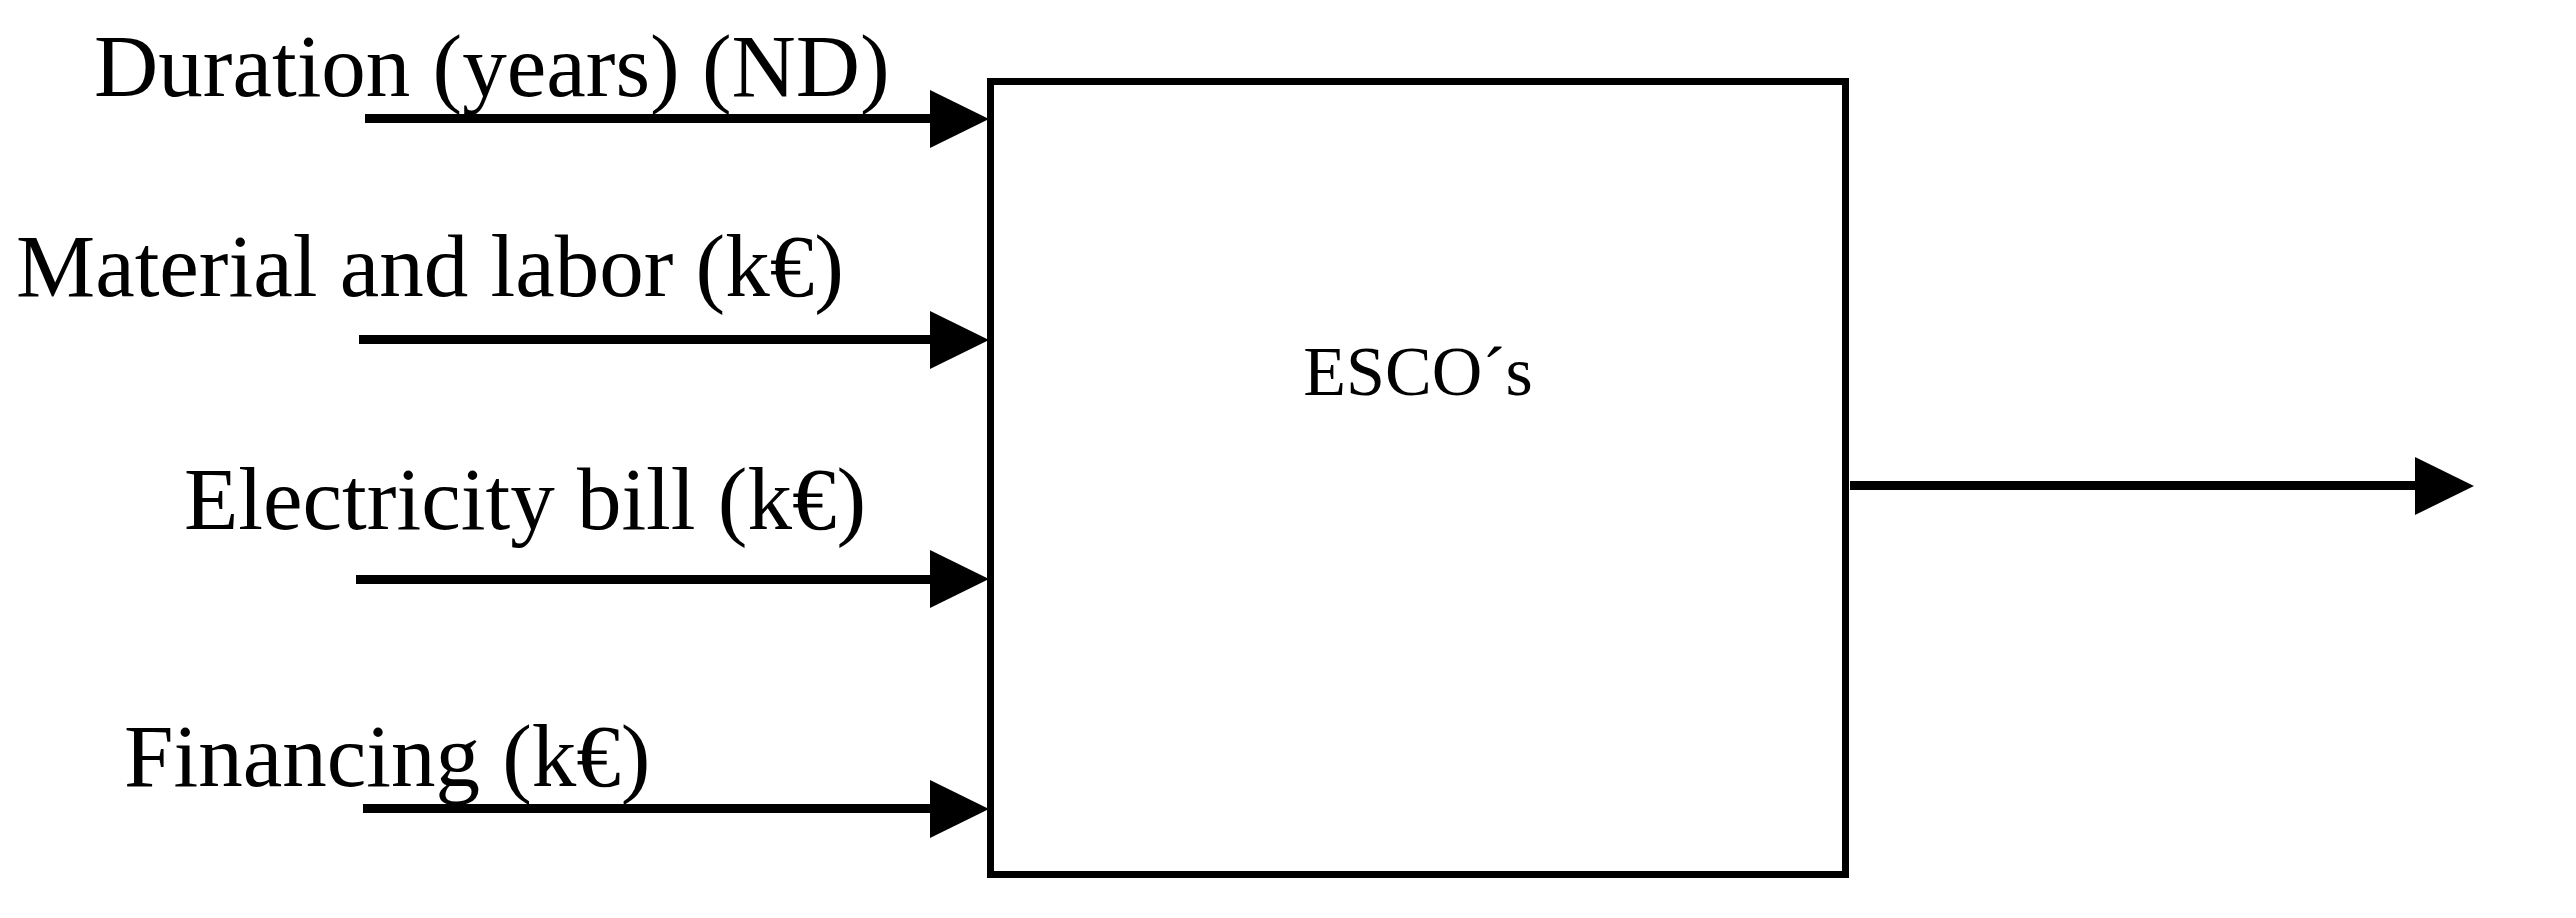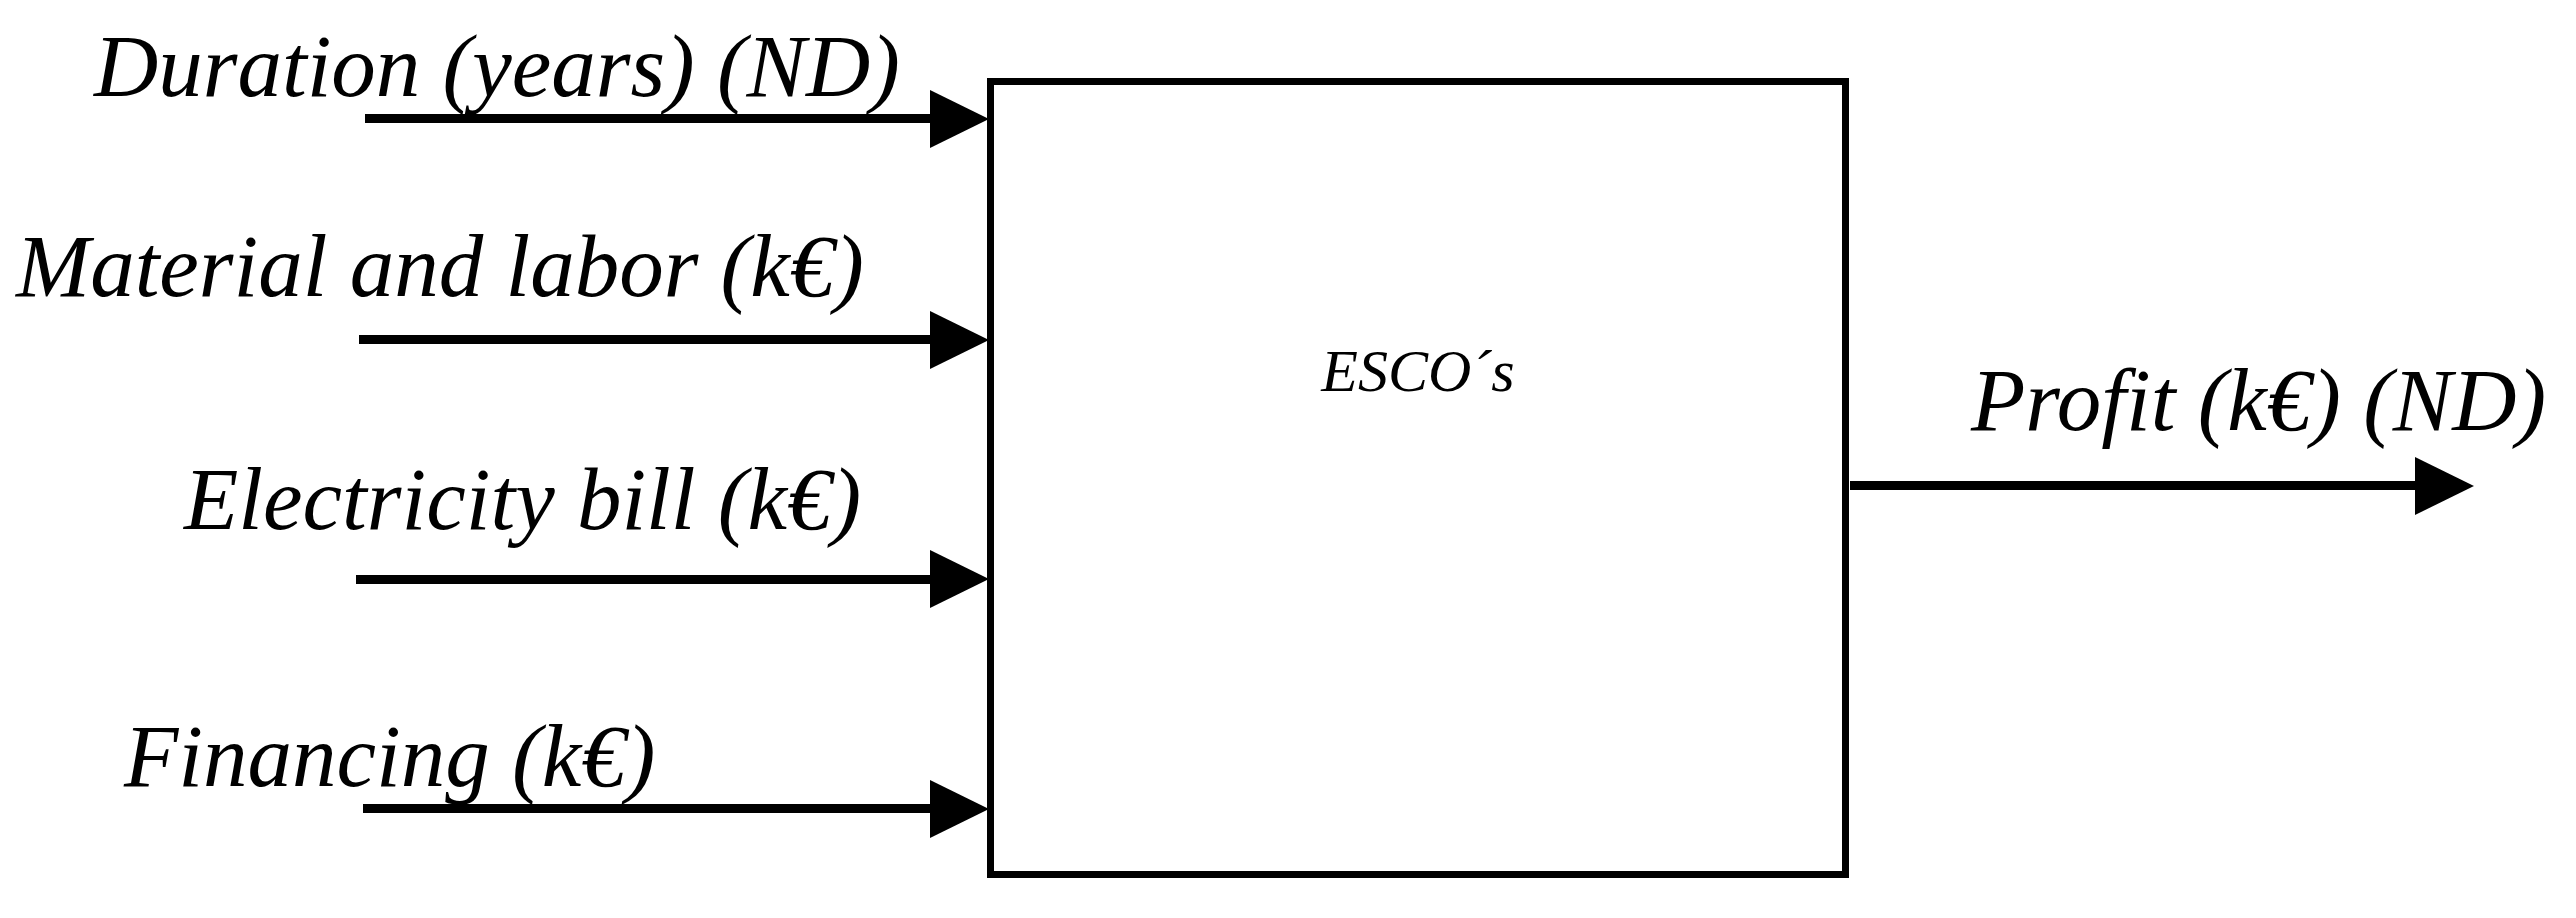--- a/index.html
+++ b/index.html
@@ -8,40 +8,39 @@
     background: #ffffff;
   }
   .canvas {
     position: relative;
     width: 2576px;
     height: 919px;
     background: #ffffff;
     color: #000000;
     font-family: "Liberation Serif", "DejaVu Serif", serif;
     overflow: hidden;
-    font-style: italic;
   }
   
   .process-box {
     position: absolute;
     left: 987px;
     top: 78px;
     width: 862px;
     height: 800px;
     border: 7.1px solid #000000;
     box-sizing: border-box;
     background: #ffffff;
   }
   .box-title {
     position: absolute;
     left: 987px;
     top: 320px;
     width: 862px;
     text-align: center;
-    font-size: 60px;
+    font-size: 70px;
     line-height: 103px;
     white-space: nowrap;
   }
   
   .lbl {
     position: absolute;
     font-size: 89px;
     line-height: 89px;
     white-space: nowrap;
   }
@@ -101,20 +100,19 @@
   <div>
     <div class="hline line-in-4"></div>
     <div class="ahead head-in-4"></div>
   </div>
 
   <div class="process-box"></div>
   <div class="box-title">
     <div>ESCO´s</div>
   </div>
 
-  <div class="lbl lbl-out">Profit (k€) (ND)</div>
   <div>
     <div class="hline line-out"></div>
     <div class="ahead head-out"></div>
   </div>
 
 </div>
 
 
 </body></html>

